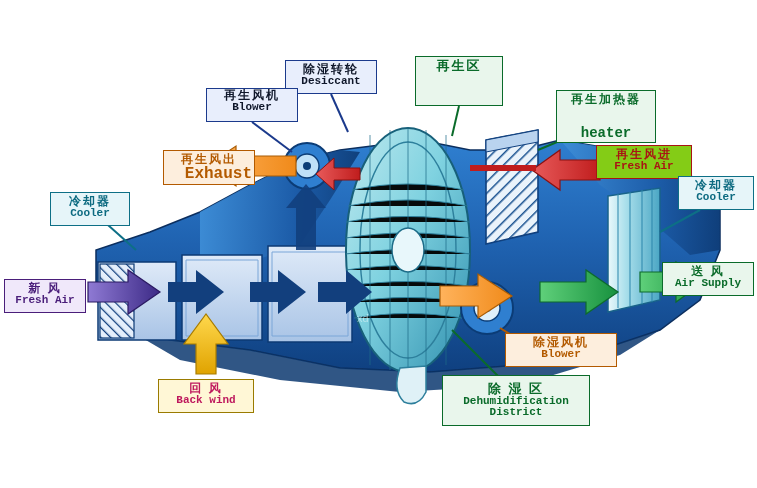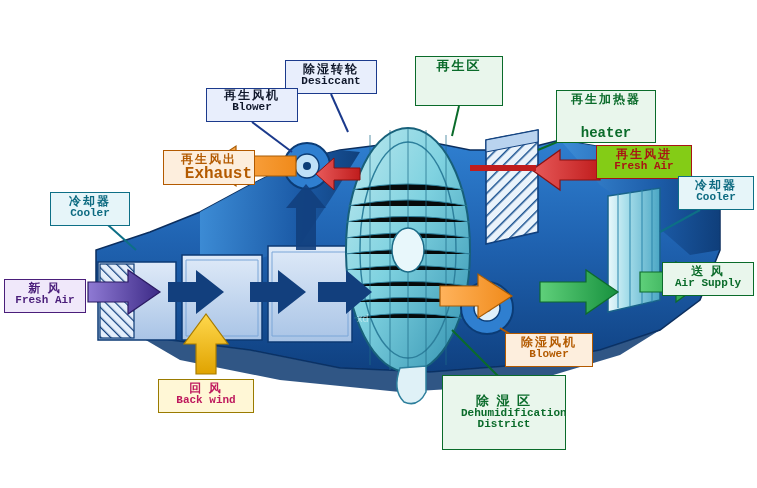--- a/index.html
+++ b/index.html
@@ -242,28 +242,28 @@
         <span class="en" style="font-size: 11px;">Cooler</span>
       </div>
       <div class="lbl box-purple" style="left: 4px; top: 279px; width: 82px; min-height: 34px; padding: 2px;">
         <span class="cn" style="font-size: 12px;">新 风</span>
         <span class="en" style="font-size: 11px;">Fresh Air</span>
       </div>
       <div class="lbl box-green" style="left: 662px; top: 262px; width: 92px; min-height: 34px; padding: 2px;">
         <span class="cn" style="font-size: 12px;">送 风</span>
         <span class="en" style="font-size: 11px;">Air Supply</span>
       </div>
-      <div class="lbl box-orange" style="left: 505px; top: 333px; width: 88px; min-height: 34px; padding: 2px;">
+      <div class="lbl box-orange" style="left: 505px; top: 333px; width: 112px; min-height: 34px; padding: 2px;">
         <span class="cn" style="font-size: 12px;">除湿风机</span>
         <span class="en" style="font-size: 11px;">Blower</span>
       </div>
       <div class="lbl box-yellow" style="left: 158px; top: 379px; width: 96px; min-height: 34px; padding: 2px;">
         <span class="cn" style="font-size: 12px;">回 风</span>
         <span class="en" style="font-size: 11px;">Back wind</span>
       </div>
-      <div class="lbl box-green" style="left: 442px; top: 375px; width: 124px; min-height: 50px; padding: 18px;">
+      <div class="lbl box-green" style="left: 442px; top: 375px; width: 148px; min-height: 50px; padding: 6px;">
         <span class="cn" style="font-size: 13px;">除 湿 区</span>
         <span class="en" style="font-size: 11px;">Dehumidification District</span>
       </div>
     </div>
 
 
 </div>
 
 </body></html>

